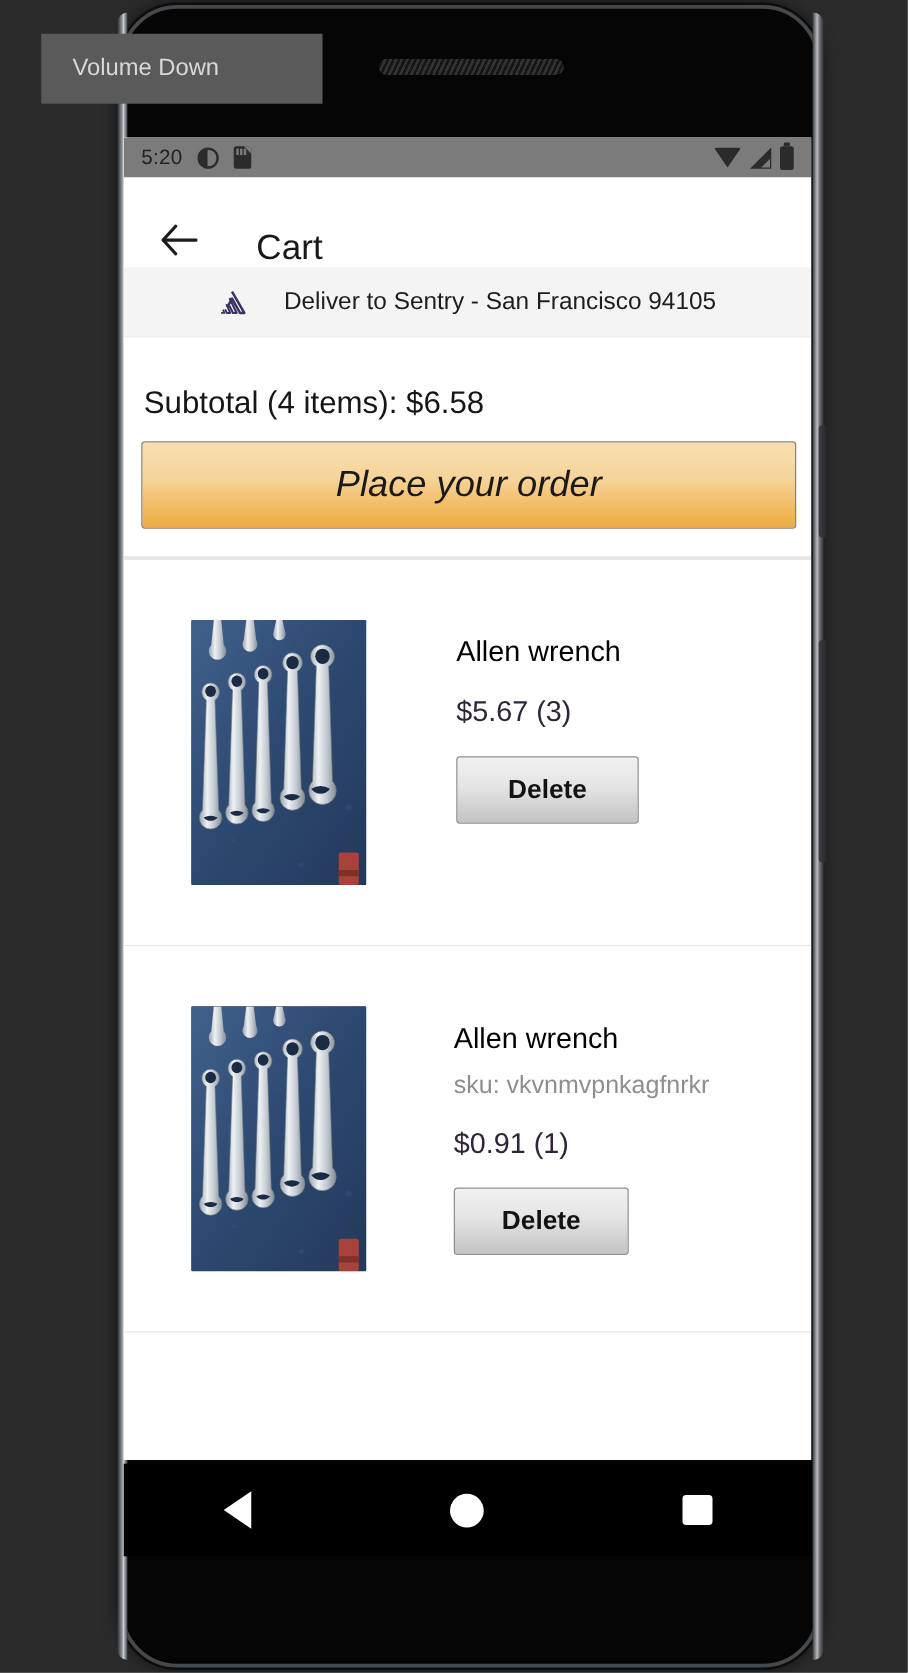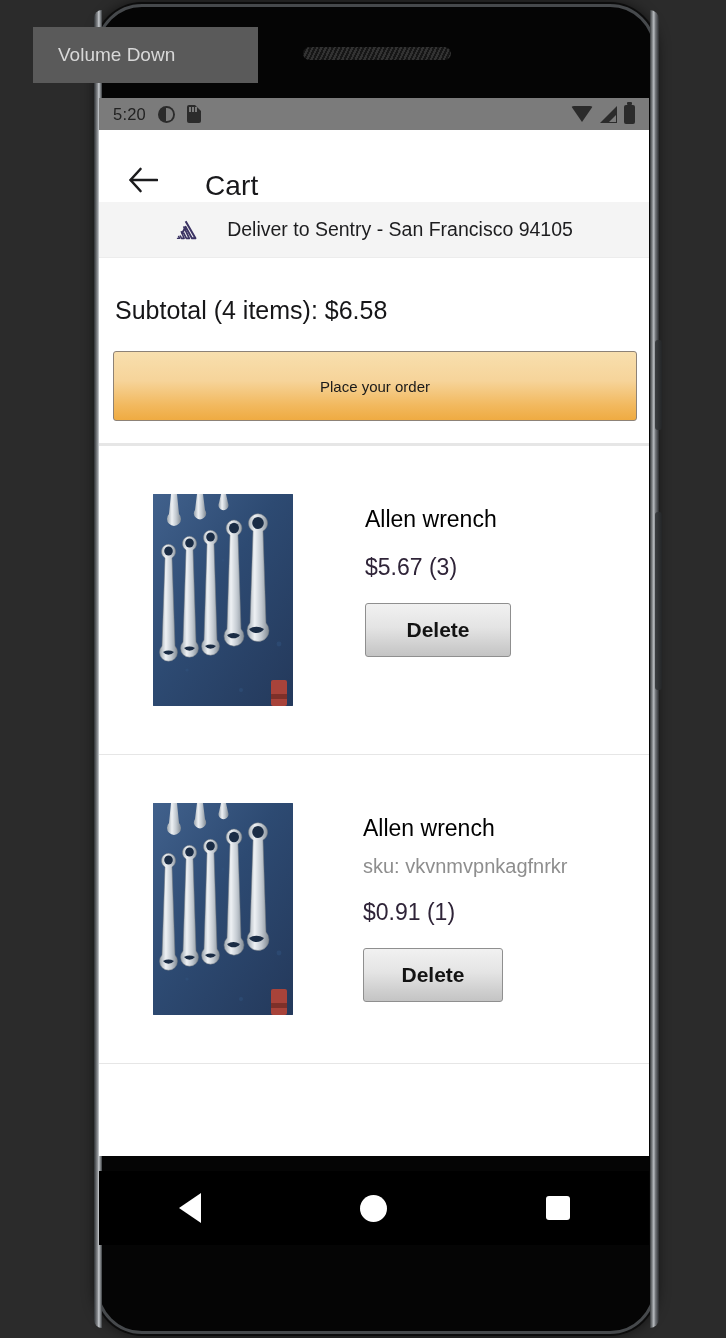--- a/index.html
+++ b/index.html
@@ -62,21 +62,21 @@
     border-radius: 7px;
     background:
       repeating-linear-gradient(115deg,#3b3b3b 0 2px,#191919 2px 4px),
       #222;
     opacity: .85;
   }
 
   
   .screen {
     position: absolute;
-    left: 99px; top: 98px;
+    left: 99px; top: 110px;
     width: 550px; height: 1058px;
     background: #ffffff;
     overflow: hidden;
   }
 
   
   .status-bar {
     height: 32px;
     background: #7b7b7b;
     display: flex;
@@ -166,33 +166,34 @@
     gap: 10px;
     border-bottom: 1px solid #ececec;
   }
   .sentry-logo { width: 22px; height: 20px; display: block; }
   .deliver-text { font-size: 19.5px; color: #1d1d1f; margin-left: 20px; }
 
   
   .subtotal-block { background: #fff; padding: 38px 14px 22px 14px; }
   .subtotal-text {
     font-size: 25px; color: #161618;
-    padding-left: 2px; margin-bottom: 26px;
+    padding-left: 2px; margin-bottom: 16px;
   }
   .order-btn {
     display: block;
     width: 524px; height: 70px;
     margin: 0 auto;
     border: 1px solid #8d8277;
     border-radius: 3px;
     background: linear-gradient(180deg,#f8dfae 0%,#f6d49a 42%,#f2b95f 78%,#efab42 100%);
     font-family: "Liberation Sans", sans-serif;
-    font-size: 15px;
+    font-size: 29px;
     color: #1a1a1a;
     cursor: pointer;
+    font-style: italic;
   }
   .section-divider { height: 3px; background: #e6e6e6; }
 
   
   .cart-item {
     display: flex;
     padding: 48px 0 48px 54px;
     background: #fff;
     border-bottom: 1px solid #e6e6e6;
   }

